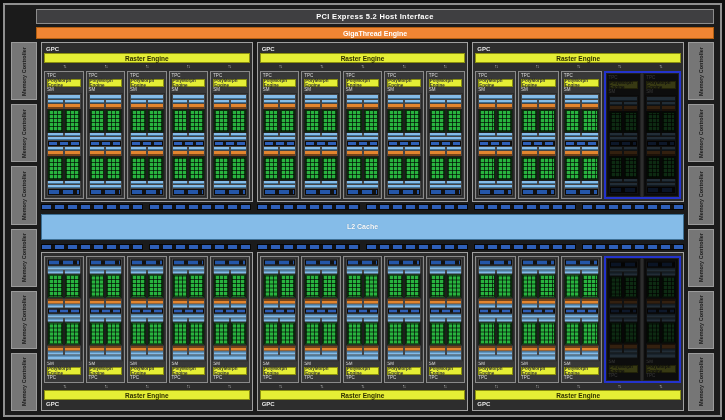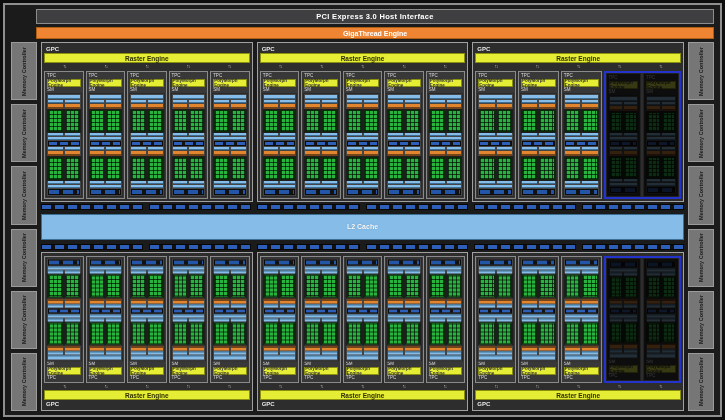--- a/index.html
+++ b/index.html
@@ -43,21 +43,21 @@
   #l2-block{height:46px;display:flex;flex-direction:column;gap:4px;margin:2px 0;}
   .ports{height:6px;display:flex;gap:6px;}
   .ports div{flex:1;background:repeating-linear-gradient(90deg,#2e5fb8 0 9px,#101010 9px 13px);border:1px solid #060606;}
   #l2bar{flex:1;background:#85bce8;border:1px solid #3d6f94;display:flex;align-items:center;justify-content:center;font-size:7px;font-weight:bold;color:#fff;text-shadow:0 0 1px #4a7fa8;}
 </style>
 </head>
 <body>
 
 <div id="stage">
   <div id="frame">
-    <div class="hdr">PCI Express 3.0 Host Interface</div>
+    <div class="hdr">PCI Express 5.2 Host Interface</div>
     <div class="giga">GigaThread Engine</div>
     <div id="main">
       <div class="mc-col" id="mc-left">
           <div class="mc">
             <span>Memory Controller</span>
           </div>
           <div class="mc">
             <span>Memory Controller</span>
           </div>
           <div class="mc">

